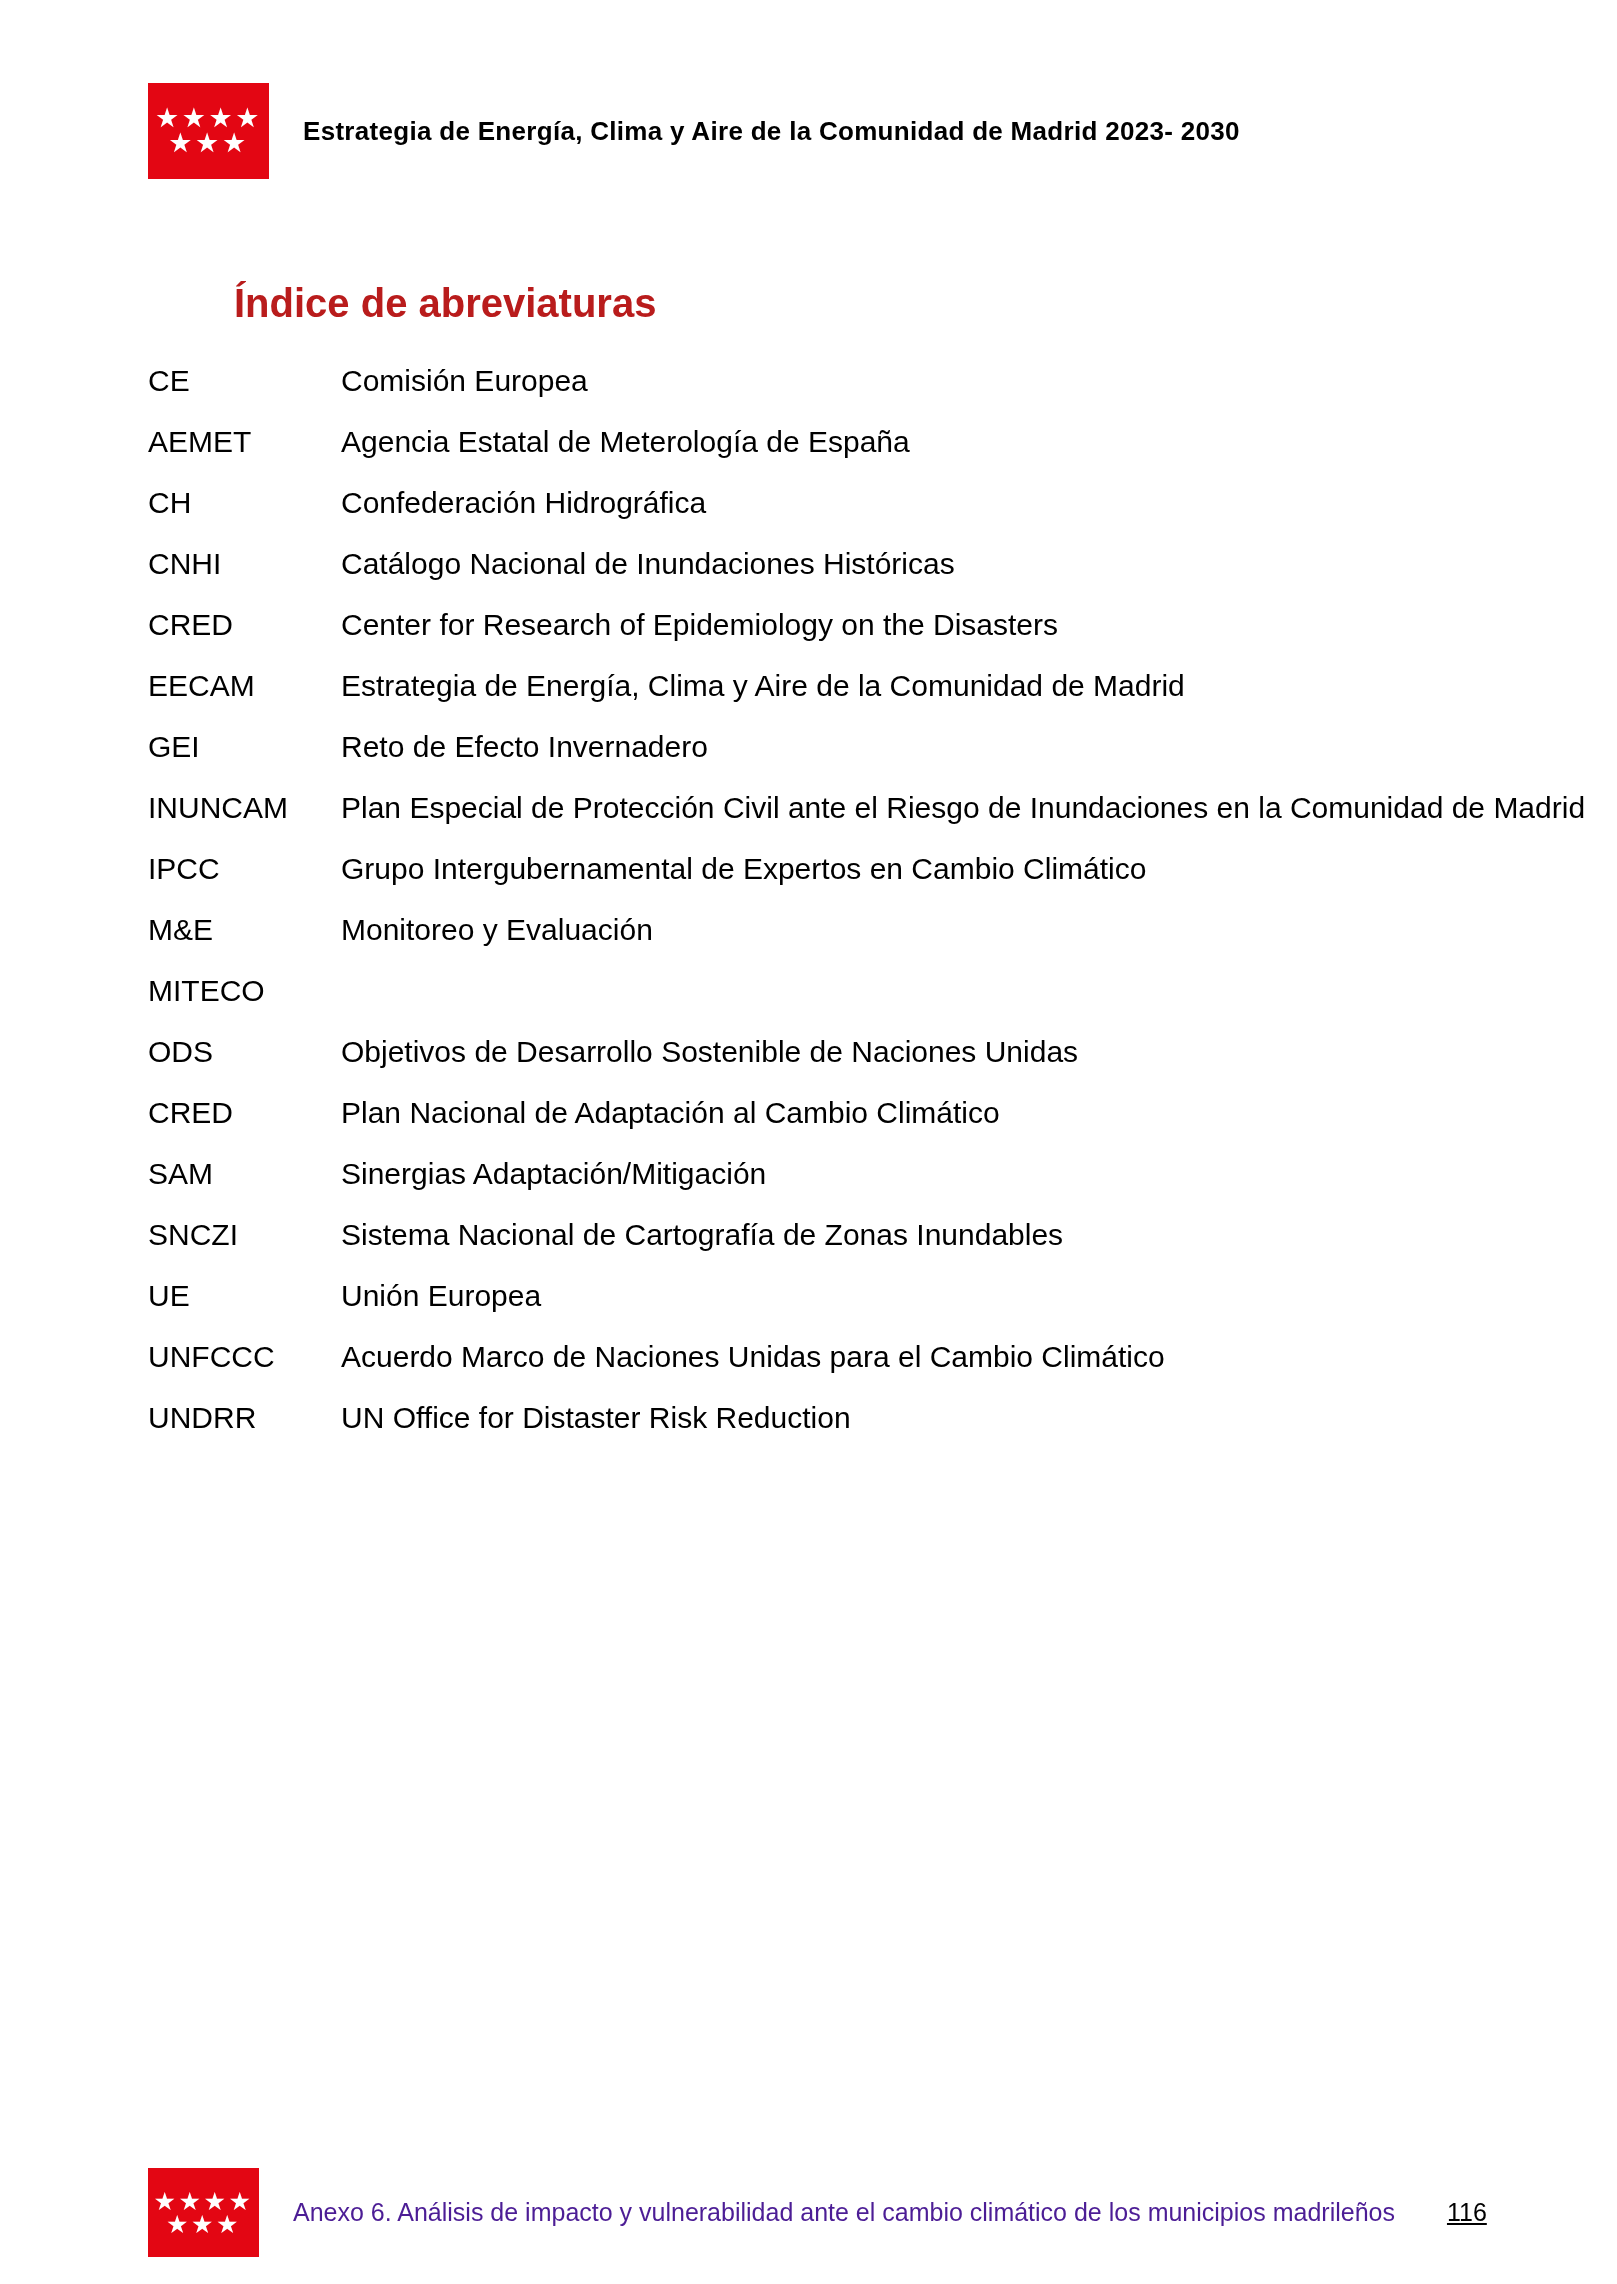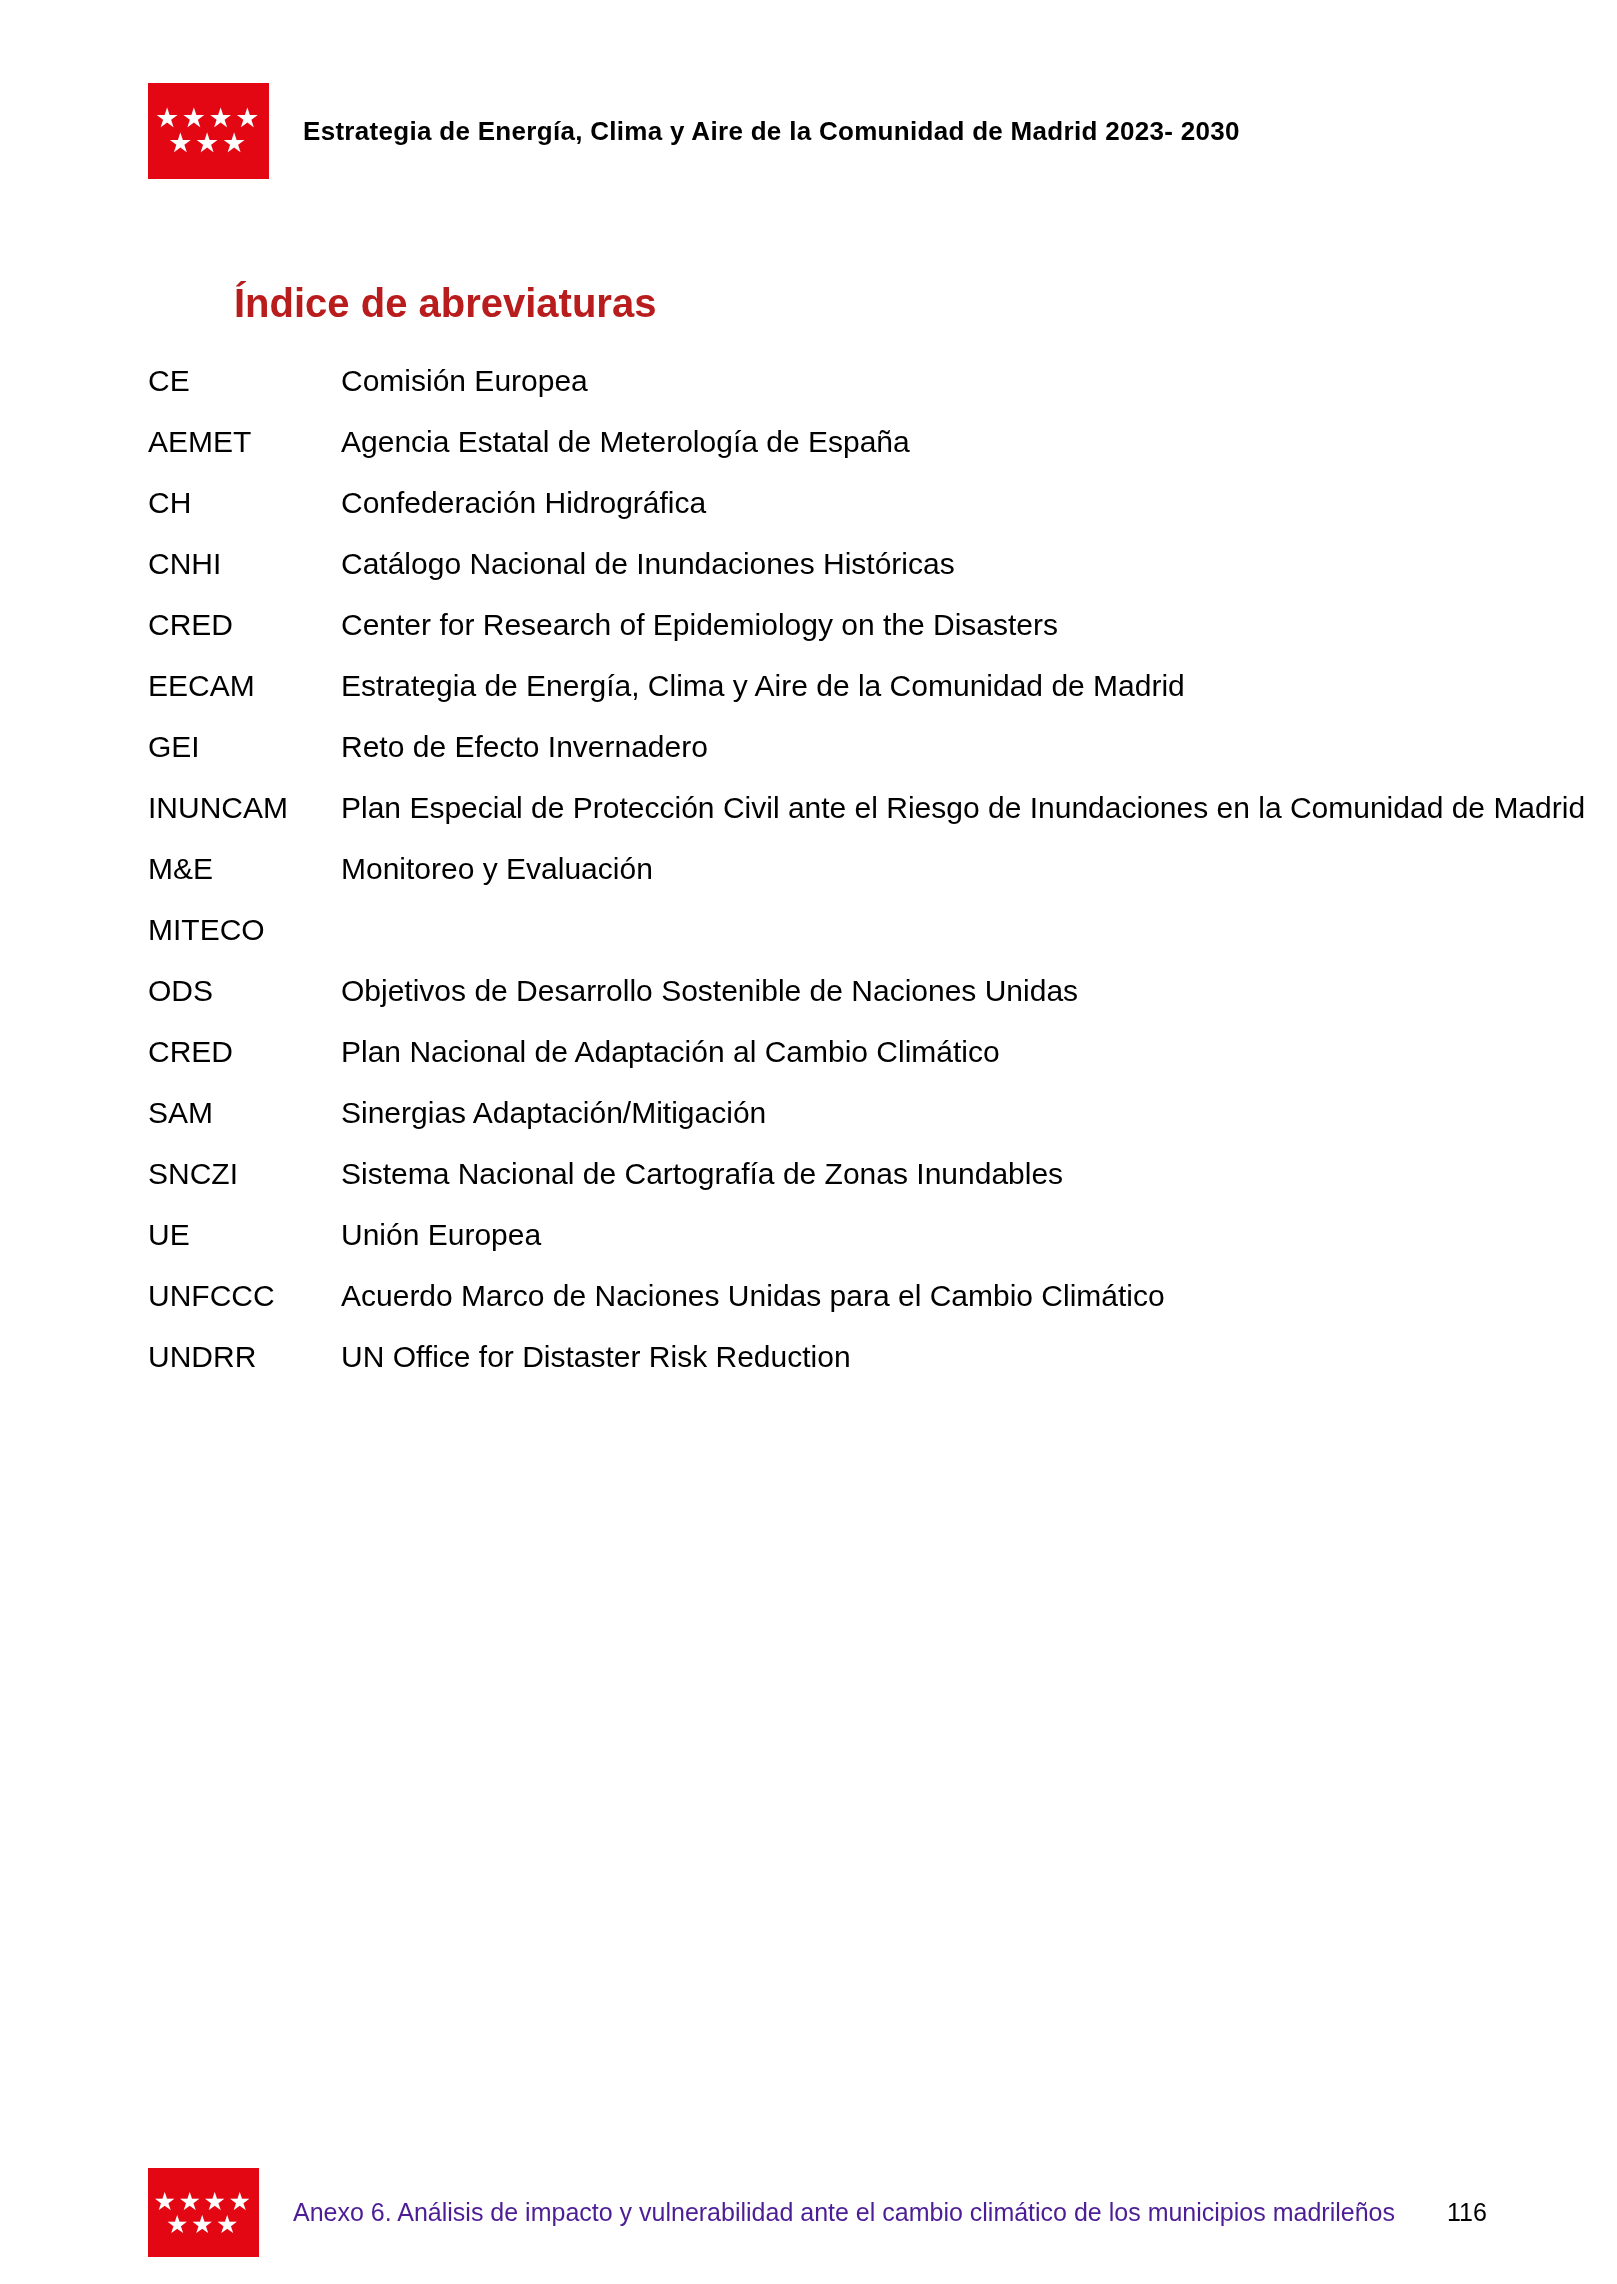--- a/index.html
+++ b/index.html
@@ -94,20 +94,21 @@
   .footer .flag-logo .stars-row.r2 { font-size: 25px; }
   .footer-text {
     font-size: 25px;
     color: #4c1d95;
     white-space: nowrap;
   }
   .footer-page-number {
     font-size: 25px;
     margin-left: 18px;
     color: #000000;
+    text-decoration: underline;
   }
 </style>
 </head>
 <body>
 
 <div class="header">
   <div class="flag-logo" style="background: rgb(227, 6, 19);">
     <div class="stars-row r1">★★★★</div>
     <div class="stars-row r2">★★★</div>
   </div>
@@ -151,20 +152,24 @@
     <div class="abbr-row">
       <span class="abbr-term">GEI</span>
       <span class="abbr-def">Reto de Efecto Invernadero</span>
     </div>
 
     <div class="abbr-row">
       <span class="abbr-term">INUNCAM</span>
       <span class="abbr-def">Plan Especial de Protección Civil ante el Riesgo de Inundaciones en la Comunidad de Madrid</span>
     </div>
 
+    <div class="abbr-row">
+      <span class="abbr-term">IPCC</span>
+      <span class="abbr-def">Grupo Intergubernamental de Expertos en Cambio Climático</span>
+    </div>
 
     <div class="abbr-row">
       <span class="abbr-term">M&amp;E</span>
       <span class="abbr-def">Monitoreo y Evaluación</span>
     </div>
 
     <div class="abbr-row">
       <span class="abbr-term">MITECO</span>
     </div>
 

